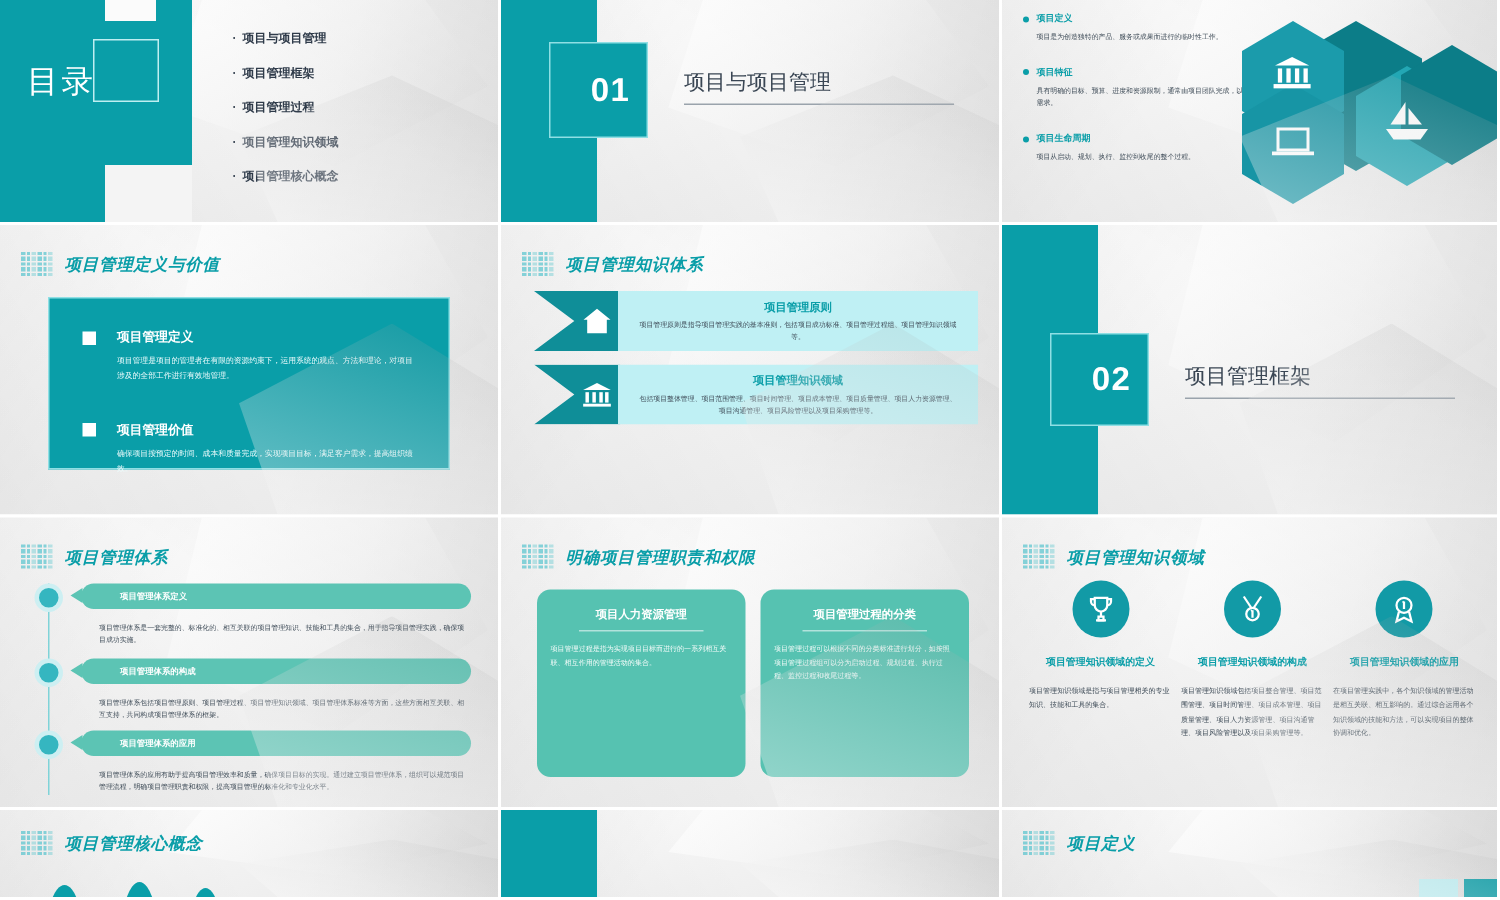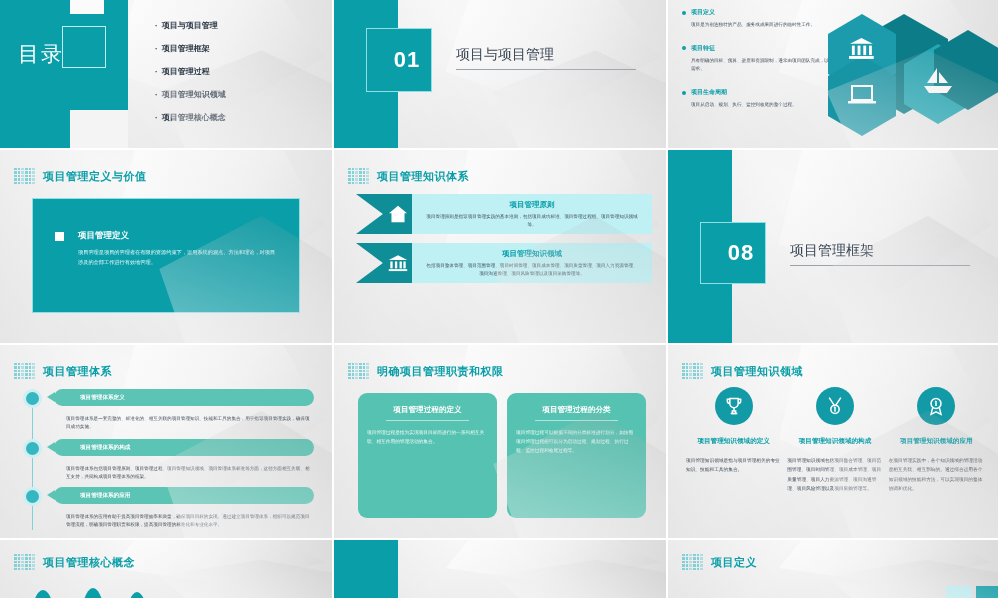--- a/index.html
+++ b/index.html
@@ -63,34 +63,34 @@
   .toc-title {
     position:absolute; left:18px; top:40px; color:#fff;
     font-size:21px; letter-spacing:2px; font-weight:500;
   }
   .toc-title-box { position:absolute; left:62px; top:26px; width:44px; height:42px; border:1px solid #bfeef1; }
   .toc-list { position:absolute; left:155px; top:20px; }
   .toc-item { color:#2f3b4a; font-size:8px; font-weight:bold; margin-bottom:12px; }
   .toc-item .dot { color:#2f3b4a; margin-right:4px; }
 
   
-  .hdr { position:absolute; left:14px; top:18px; display:flex; align-items:center; gap:8px; }
+  .hdr { position:absolute; left:14px; top:18px; display:flex; align-items:center; gap:8px;font-style:italic; }
   .dotgrid { width:21px; height:16px; display:grid;
              grid-template-columns:repeat(6,1fr); grid-template-rows:repeat(5,1fr); gap:1px; }
   .dotgrid i { background:#2bb8c4; opacity:.55; border-radius:0; }
   .dotgrid i:nth-child(3n) { opacity:.3; }
   .hdr-title { color:#0a9ea8; font-size:11px; font-weight:bold; letter-spacing:.5px; }
 
   
   .panel {
     position:absolute; left:32px; top:48px; right:32px; bottom:30px;
     background:#0a9ea8; border:1px solid #8fdfe4; padding:12px 22px;
   }
   .panel-item { margin-top:10px; }
-  .panel-item:first-child { margin-top:19px; }
+  .panel-item:first-child { margin-top:8px; }
   .pi-head { display:flex; align-items:center; gap:14px; }
   .pi-sq { width:9px; height:9px; background:#fff; flex:none; }
   .pi-title { color:#fff; font-size:8.5px; font-weight:bold; }
   .pi-body { color:#eafbfc; font-size:5.2px; line-height:1.9; margin-top:6px; margin-left:23px; }
 
   
   .chev-wrap { position:absolute; left:22px; right:14px; top:44px; bottom:8px; }
   .chev-row { position:relative; height:40px; margin-bottom:9px; }
   .chev-body {
     position:absolute; top:0; height:40px; background:#bff0f4;
@@ -290,20 +290,27 @@
       </span>
       <span class="hdr-title">项目管理定义与价值</span>
     </div>
     <div class="panel">
       <div class="panel-item">
         <div class="pi-head">
             <span class="pi-sq"></span>
           <span class="pi-title">项目管理定义</span>
           </div>
         <div class="pi-body">项目管理是项目的管理者在有限的资源约束下，运用系统的观点、方法和理论，对项目涉及的全部工作进行有效地管理。</div>
+      </div>
+      <div class="panel-item" style="margin-top:24px">
+        <div class="pi-head">
+            <span class="pi-sq"></span>
+          <span class="pi-title">项目管理价值</span>
+          </div>
+        <div class="pi-body">确保项目按预定的时间、成本和质量完成，实现项目目标，满足客户需求，提高组织绩效。</div>
       </div>
     </div>
   </div>
 
   <div class="slide">
     <div class="hdr">
       <span class="dotgrid">
         <i></i>
           <i></i>
           <i></i>
@@ -364,21 +371,21 @@
           <div class="chev-t">项目管理知识领域</div>
           <div class="chev-d">包括项目整体管理、项目范围管理、项目时间管理、项目成本管理、项目质量管理、项目人力资源管理、项目沟通管理、项目风险管理以及项目采购管理等。</div>
         </div>
       </div>
     </div>
   </div>
 
   <div class="slide">
     <div class="sec-bar tall"></div>
     <div class="sec-num-box" style="top:72px; height:62px;">
-      <span class="sec-num">08</span>
+      <span class="sec-num">02</span>
     </div>
     <div class="sec-title" style="top:92px;">项目管理框架</div>
   </div>
 
   <div class="slide">
     <div class="hdr">
       <span class="dotgrid">
         <i></i>
           <i></i>
           <i></i>
@@ -467,21 +474,21 @@
           <i></i>
           <i></i>
           <i></i>
           <i></i>
           <i></i>
       </span>
       <span class="hdr-title">明确项目管理职责和权限</span>
     </div>
     <div class="cards">
       <div class="card">
-        <div class="card-t">项目管理过程的定义</div>
+        <div class="card-t">项目人力资源管理</div>
         <div class="card-rule"></div>
         <div class="card-d">项目管理过程是指为实现项目目标而进行的一系列相互关联、相互作用的管理活动的集合。</div>
       </div>
       <div class="card">
         <div class="card-t">项目管理过程的分类</div>
         <div class="card-rule"></div>
         <div class="card-d">项目管理过程可以根据不同的分类标准进行划分，如按照项目管理过程组可以分为启动过程、规划过程、执行过程、监控过程和收尾过程等。</div>
       </div>
     </div>
   </div>

